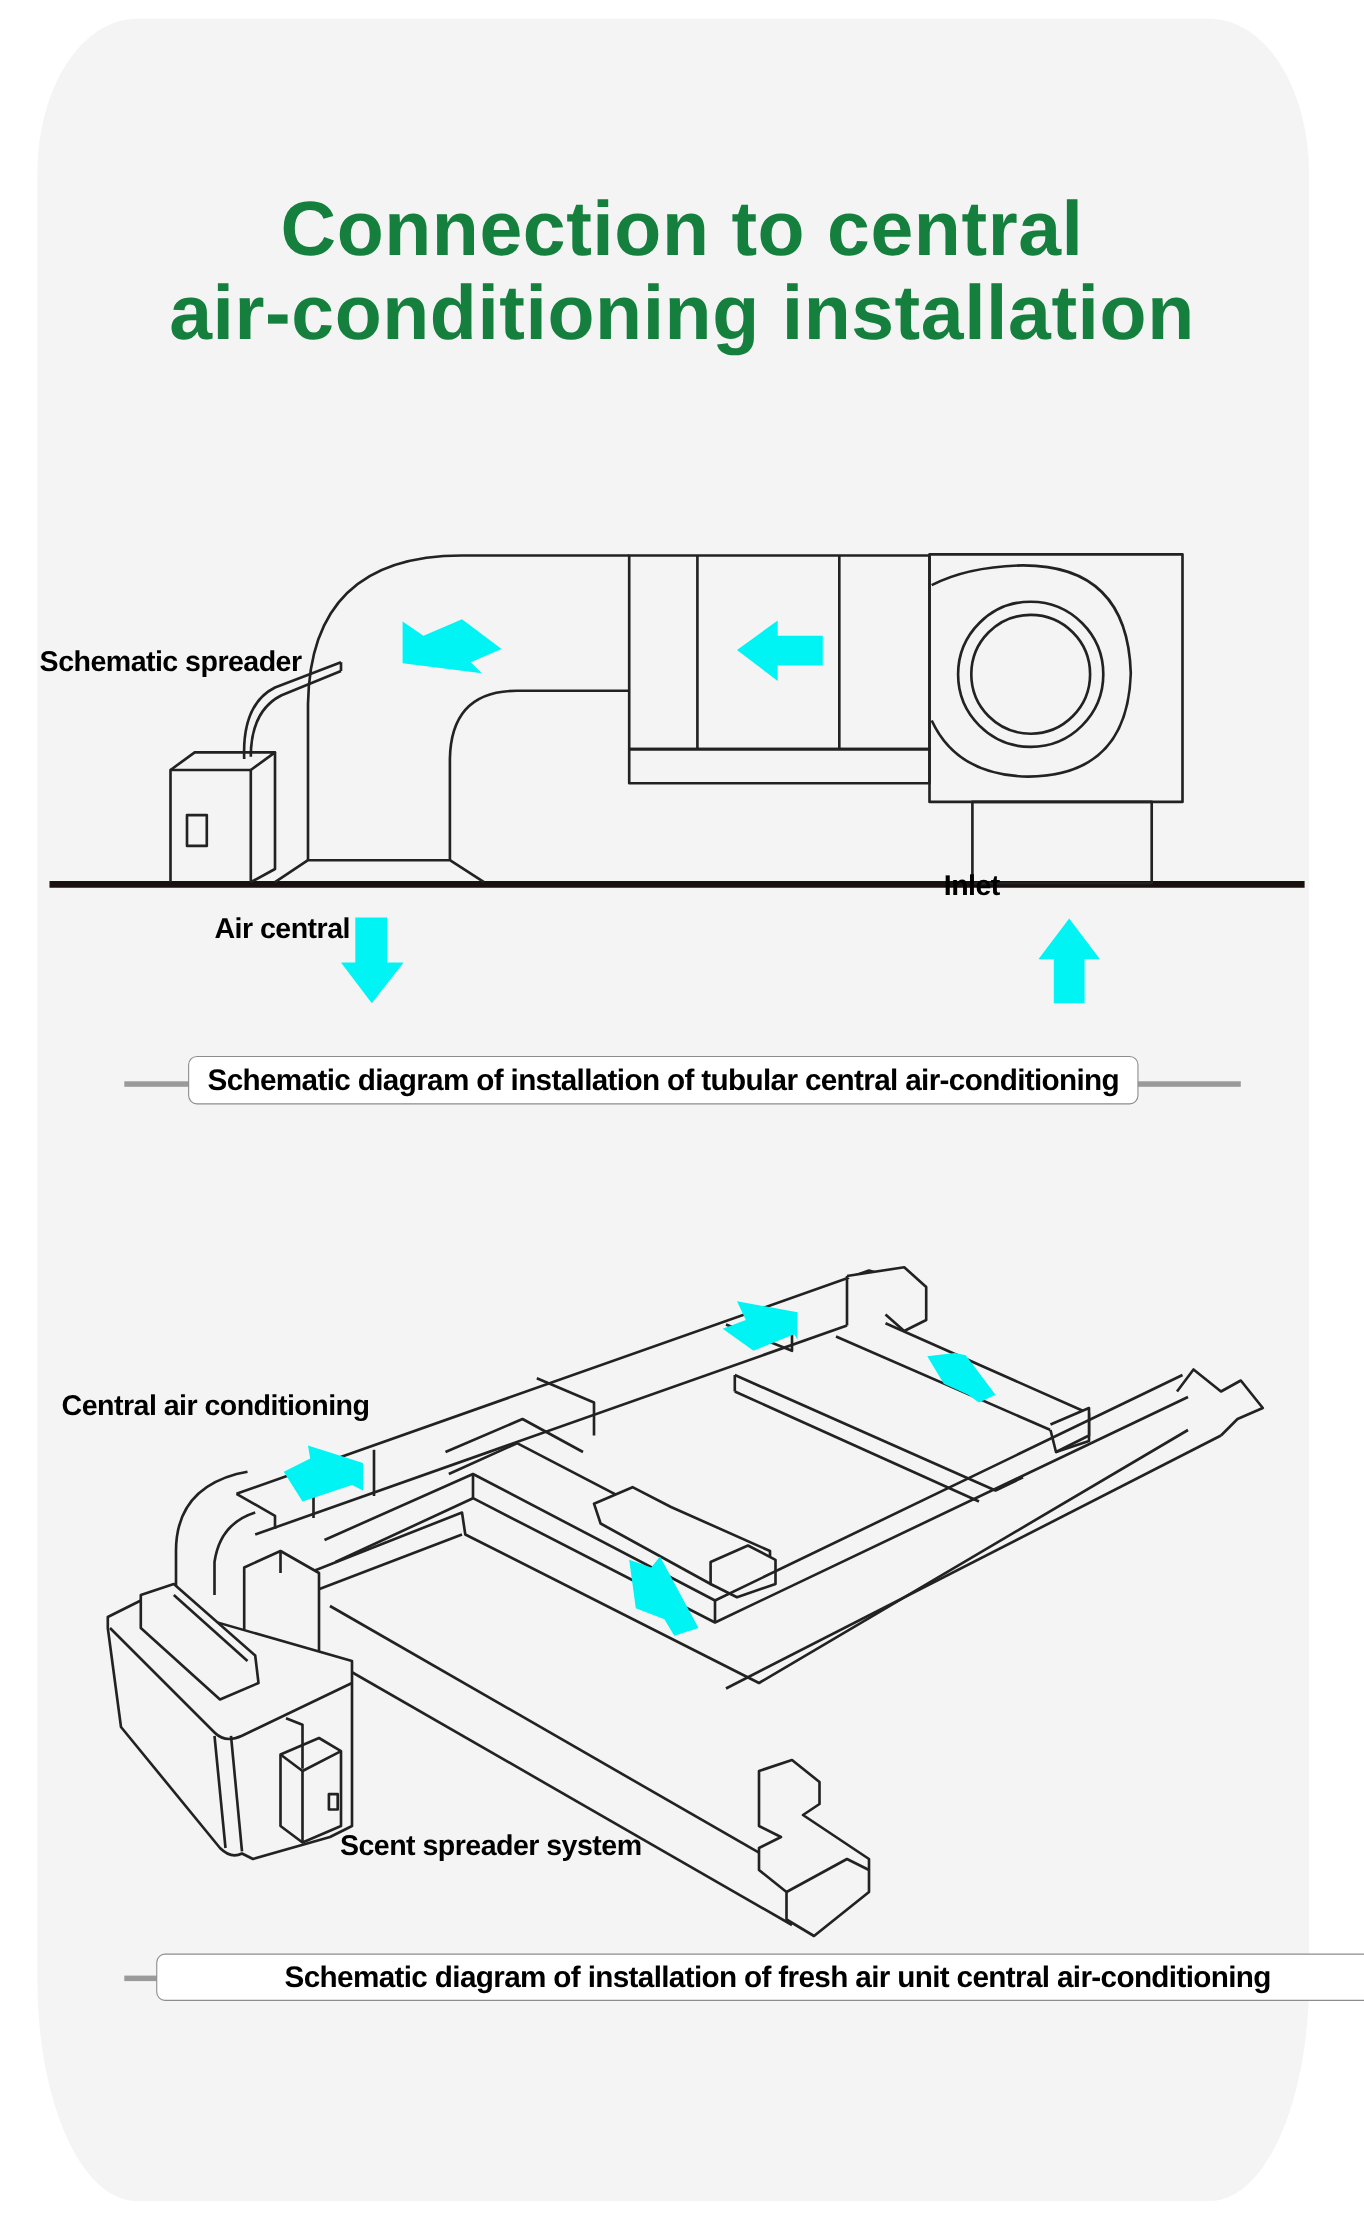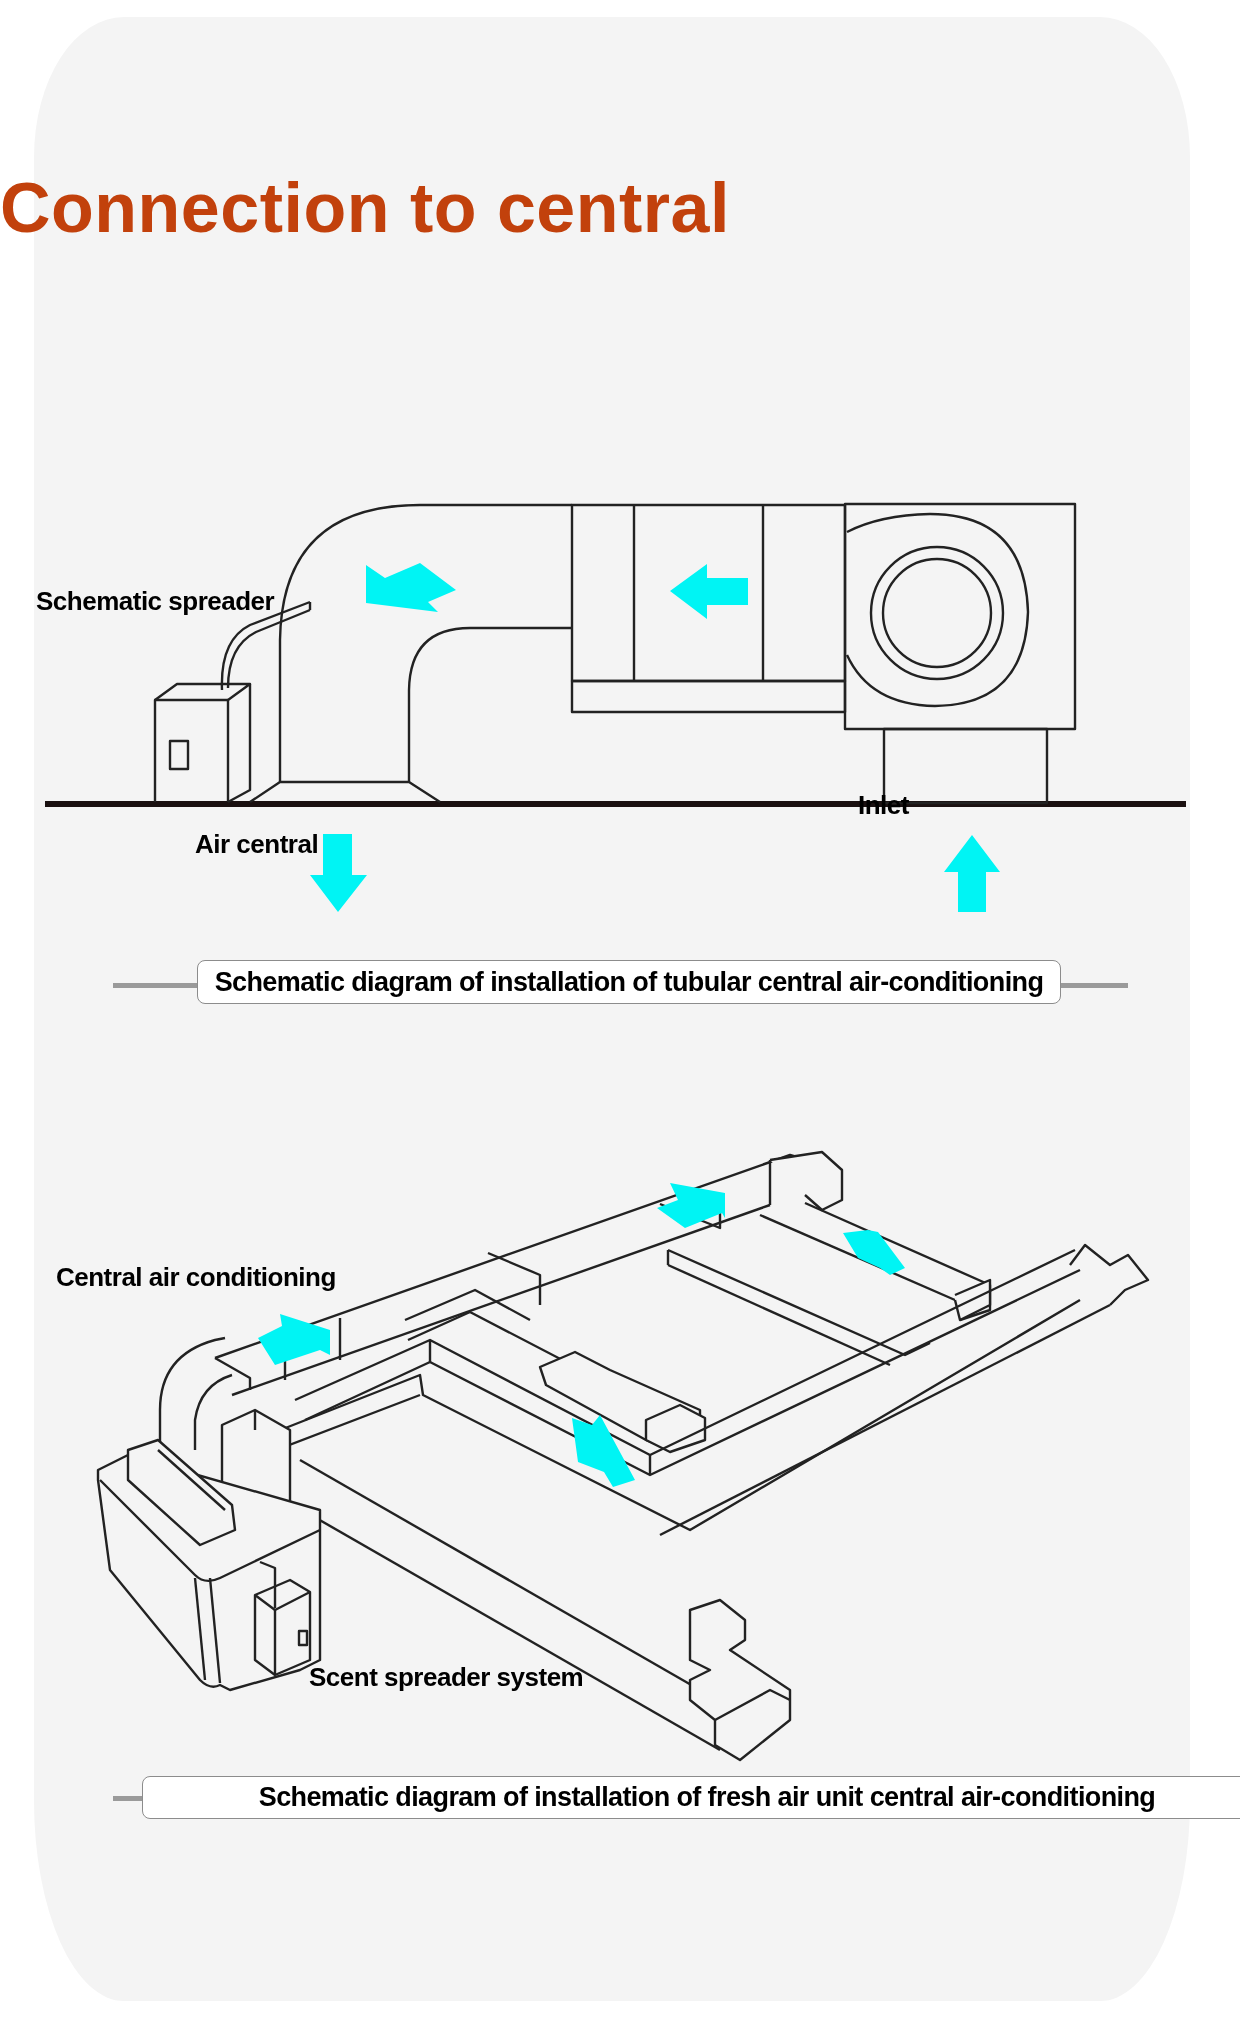--- a/index.html
+++ b/index.html
@@ -1,34 +1,35 @@
 <!DOCTYPE html>
 <html><head>
 <meta charset="utf-8">
 <style>
   html,body{margin:0;padding:0;background:#ffffff;}
   body{width:1240px;height:2023px;position:relative;overflow:hidden;font-family:"Liberation Sans","DejaVu Sans",sans-serif;}
   .panel{position:absolute;left:34px;top:17px;width:1156px;height:1984px;background:#f4f4f4;border-radius:90px 90px 90px 90px / 140px 140px 200px 200px;}
-  .title{position:absolute;left:0;top:170px;width:1240px;text-align:left;font-weight:bold;font-size:70px;line-height:76px;color:#c2410c;letter-spacing:0.5px;}
+  .title{position:absolute;left:0;top:170px;width:1240px;text-align:center;font-weight:bold;font-size:70px;line-height:76px;color:#15803d;letter-spacing:0.5px;}
   .title span{display:block;}
   .label{position:absolute;font-weight:bold;font-size:26px;color:#000;white-space:nowrap;letter-spacing:-0.5px;}
   .caption-line{position:absolute;height:5px;background:#9a9a9a;}
   .caption-box{position:absolute;background:#ffffff;border:1.5px solid #8c8c8c;border-radius:8px;box-sizing:border-box;font-weight:bold;font-size:27px;color:#000;display:flex;align-items:center;justify-content:center;white-space:nowrap;letter-spacing:-0.6px;}
   svg{position:absolute;left:0;top:0;}
   .ln{fill:none;stroke:#222;stroke-width:2.4;stroke-linejoin:round;}
   .lnf{fill:#f4f4f4;stroke:#222;stroke-width:2.4;stroke-linejoin:round;}
   .arr{fill:#00f4f4;stroke:none;}
 </style>
 </head>
 <body>
 
 <div class="panel"></div>
 
 <div class="title">
   <span>Connection to central</span>
+  <span>air-conditioning installation</span>
 </div>
 
 <svg width="1240" height="1000">
 
   <line x1="45" y1="804" x2="1186" y2="804" stroke="#1a1010" stroke-width="6"></line>
 
   <g>
     <path class="ln" d="M280 782 L280 640 Q282 505 420 505 L572 505"></path>
     <path class="ln" d="M409 782 L409 690 Q410 628 470 628 L572 628"></path>
     <path class="ln" d="M250 802 L280 782 L409 782 L440 802"></path>
@@ -63,21 +64,21 @@
   <polygon class="arr" points="670,591 707,564 707,578 748,578 748,605 707,605 707,619"></polygon>
   <polygon class="arr" points="323,834 352,834 352,875 367,875 338,912 310,875 323,875"></polygon>
   <polygon class="arr" points="972,835 1000,872 986,872 986,912 958,912 958,872 944,872"></polygon>
 </svg>
 
 <div class="label" style="left:36px;top:586px;">Schematic spreader</div>
 <div class="label" style="left:195px;top:829px;">Air central</div>
 <div class="label" style="left:858px;top:790px;">Inlet</div>
 
 <div class="caption-line" style="left:113px;top:983px;width:1015px;"></div>
-<div class="caption-box" style="left:197px;top:960px;width:864px;height:44px;">Schematic diagram of installation of tubular central air-conditioning</div>
+<div class="caption-box" style="left:171px;top:960px;width:864px;height:44px;">Schematic diagram of installation of tubular central air-conditioning</div>
 
 <svg width="1240" height="2023" style="pointer-events:none">
   <g>
 
     <path class="ln" d="M215 1358 L790 1155 L842 1170"></path>
     <path class="ln" d="M232 1395 L770 1205"></path>
     <path class="ln" d="M285 1380 L285 1340"></path>
     <path class="ln" d="M340 1360 L340 1318"></path>
     <path class="ln" d="M488 1253 L540 1275 L540 1305"></path>
     <path class="ln" d="M660 1204 L720 1228 L720 1208"></path>

